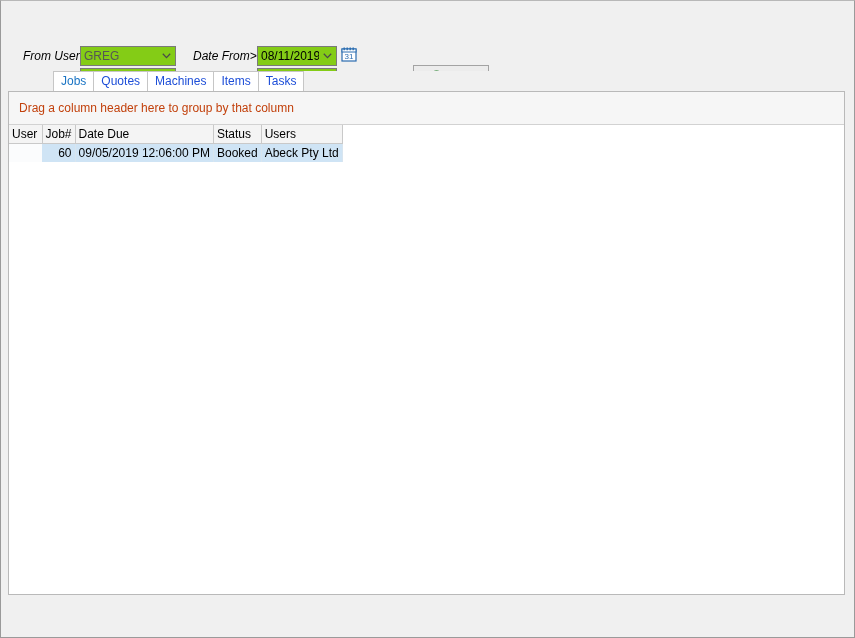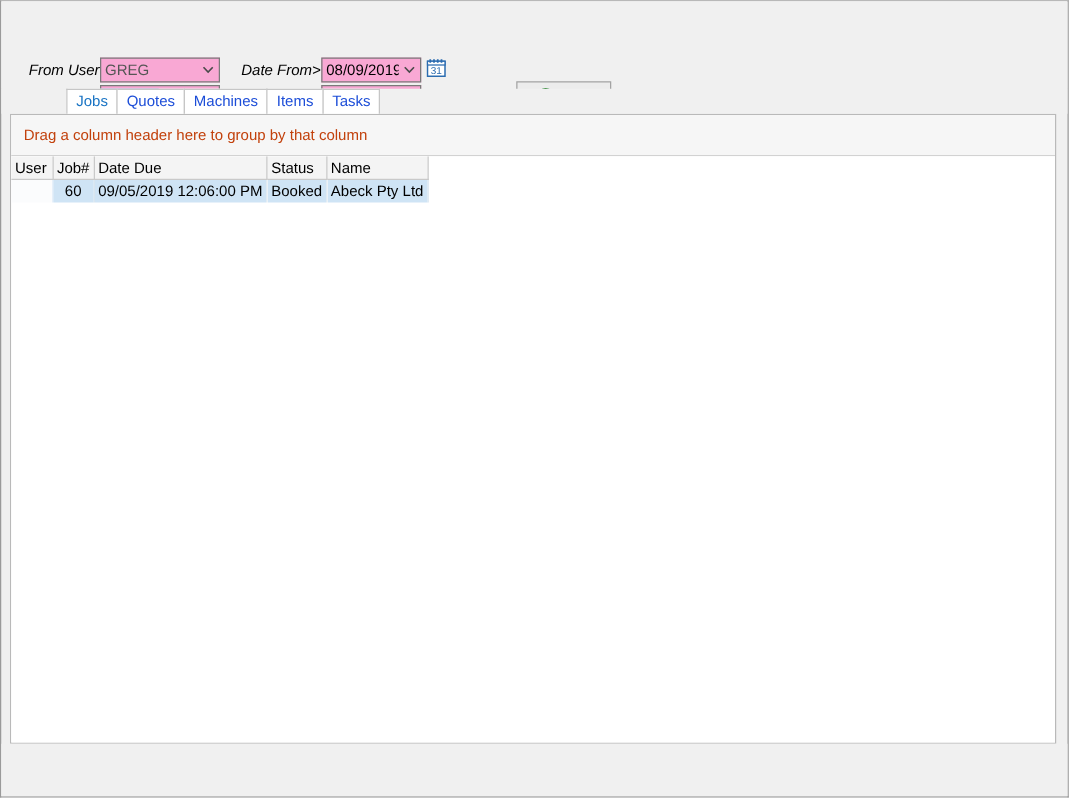--- a/index.html
+++ b/index.html
@@ -105,21 +105,21 @@
   .lbl {
     position: absolute;
     font-size: 12px;
     color: #000000;
     white-space: nowrap;
     font-style: italic;
   }
   .combo {
     position: absolute;
     box-sizing: border-box;
-    background: #f9a8d4;
+    background: #84cc16;
     border: 1px solid #7a7a7a;
     height: 20px;
     display: flex;
     align-items: center;
     cursor: default;
   }
   .combo .val {
     flex: 1;
     padding-left: 3px;
     font-size: 12px;
@@ -248,21 +248,20 @@
     cursor: default;
   }
   table.grid td {
     border-right: 1px solid #d8e5ef;
     padding: 2px 3px;
     height: 17px;
     box-sizing: border-box;
     white-space: nowrap;
     overflow: hidden;
     cursor: default;
-    text-align: center;
   }
   tr.row-selected td { background: #cfe4f5; }
   tr.row-selected td.usercell { background: #fbfcfd; border-right-color: #cfe4f5; }
   td.num { text-align: right; }
 
   
   .bottom-bar {
     height: 42px;
     flex: none;
     position: relative;
@@ -293,21 +292,21 @@
       <span style="flex:1"></span>
       <span class="arrow">
         <svg width="9" height="6" viewBox="0 0 9 6">
             <path d="M0.8 0.8 L4.5 4.6 L8.2 0.8" fill="none" stroke="#4a4a4a" stroke-width="1.3"></path>
           </svg>
       </span>
     </div>
 
     <div class="lbl" style="left:192px; top:48px;">Date From&gt;</div>
     <div class="combo" style="left:256px; top:45px; width:80px;">
-      <span class="val">08/09/2019</span>
+      <span class="val">08/11/2019</span>
       <span class="arrow">
         <svg width="9" height="6" viewBox="0 0 9 6">
             <path d="M0.8 0.8 L4.5 4.6 L8.2 0.8" fill="none" stroke="#4a4a4a" stroke-width="1.3"></path>
           </svg>
       </span>
     </div>
 
     <div class="cal-icon" style="left:340px; top:45px;">
       <svg width="16" height="16" viewBox="0 0 16 16">
         <rect x="1" y="3" width="14" height="12" fill="#ffffff" stroke="#2b6cb0" stroke-width="1.2"></rect>
@@ -362,21 +361,21 @@
           <col style="width:129px">
           <col style="width:45px">
           <col style="width:71px">
         </colgroup>
         <thead>
           <tr>
             <th>User</th>
             <th>Job#</th>
             <th>Date Due</th>
             <th>Status</th>
-            <th>Name</th>
+            <th>Users</th>
           </tr>
         </thead>
         <tbody>
           <tr class="row-selected">
             <td class="usercell"></td>
             <td class="num">60</td>
             <td>09/05/2019 12:06:00 PM</td>
             <td>Booked</td>
             <td>Abeck Pty Ltd</td>
           </tr>

